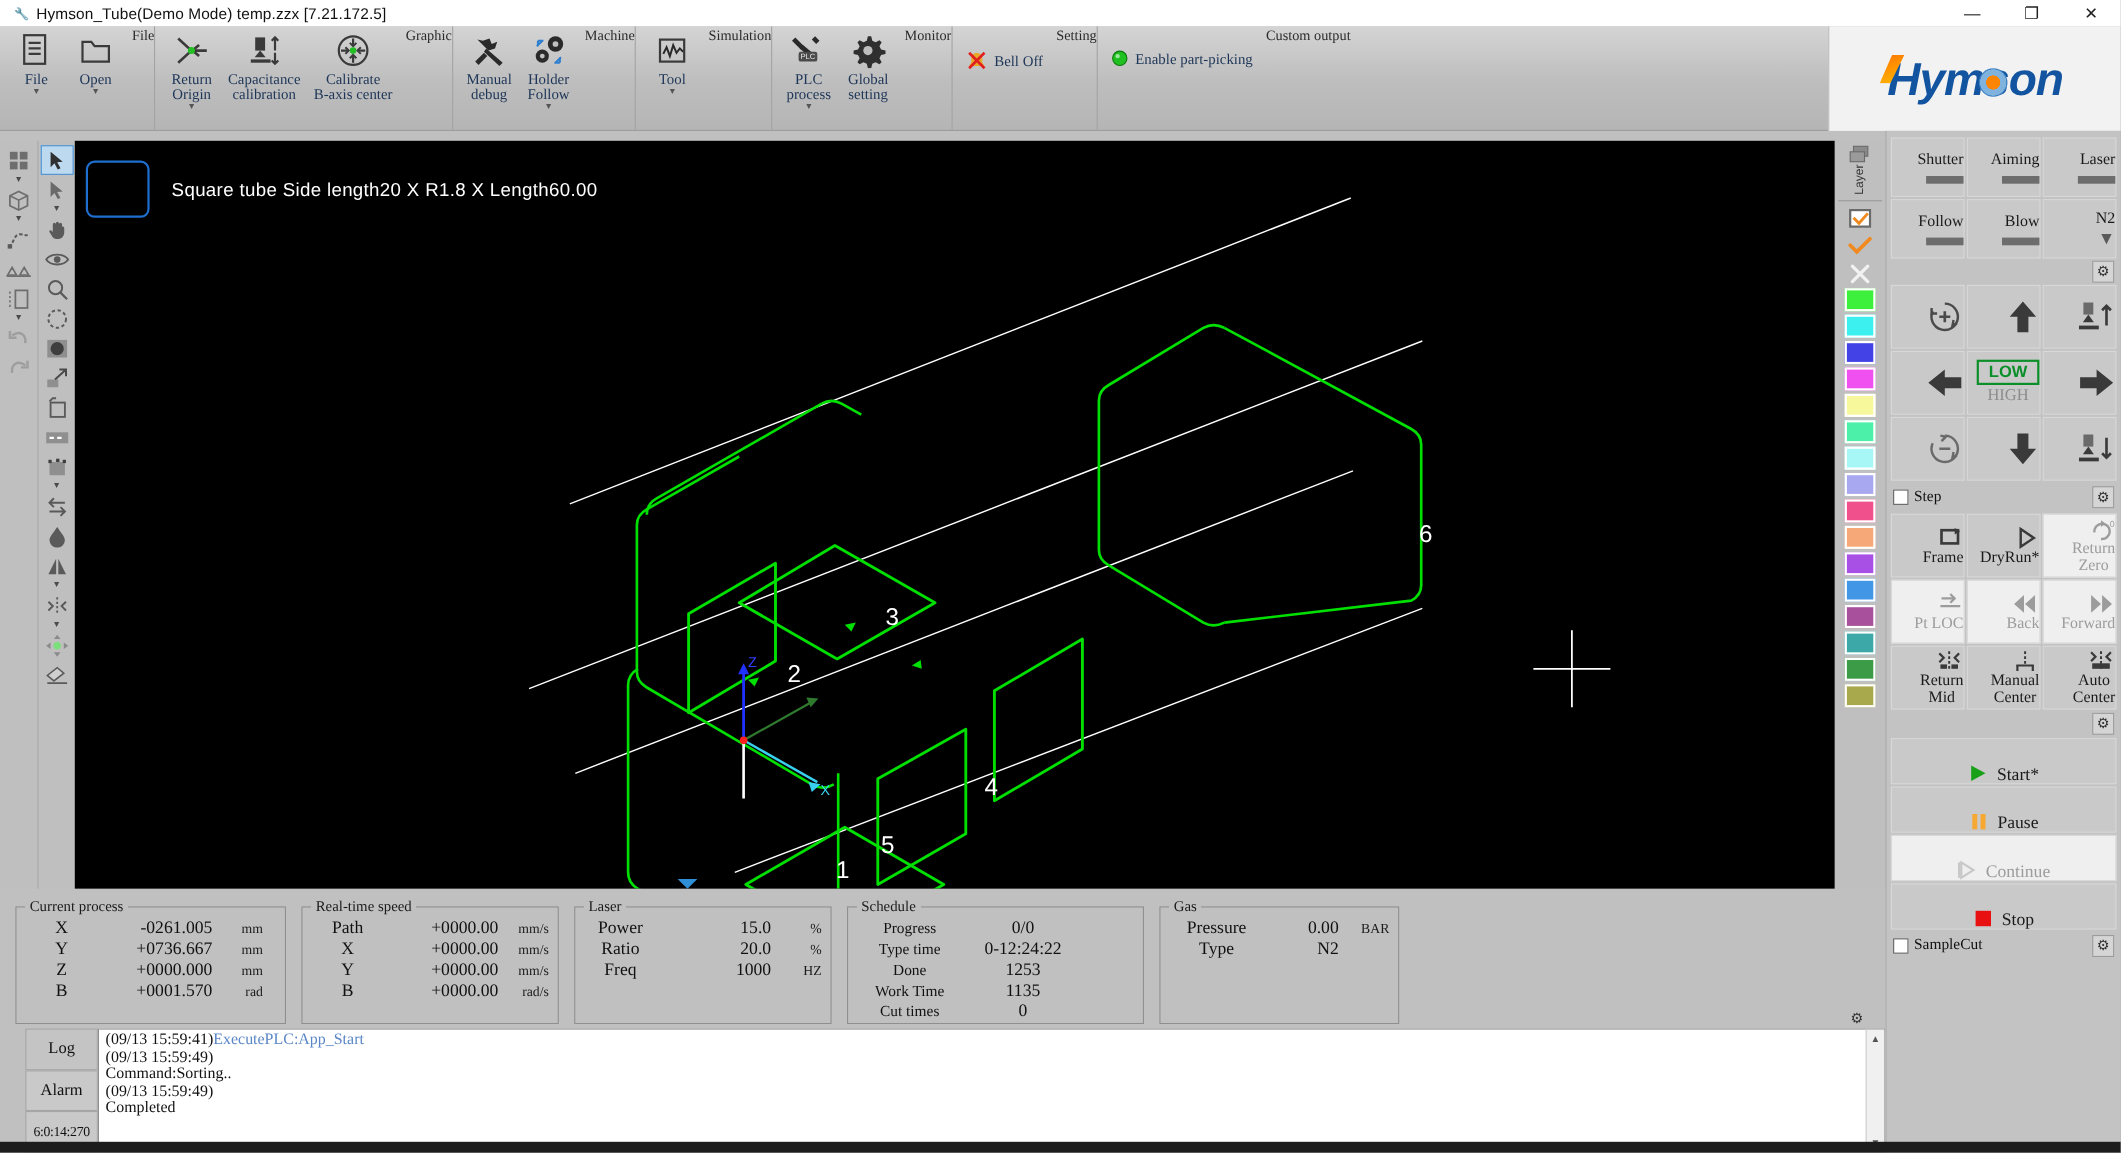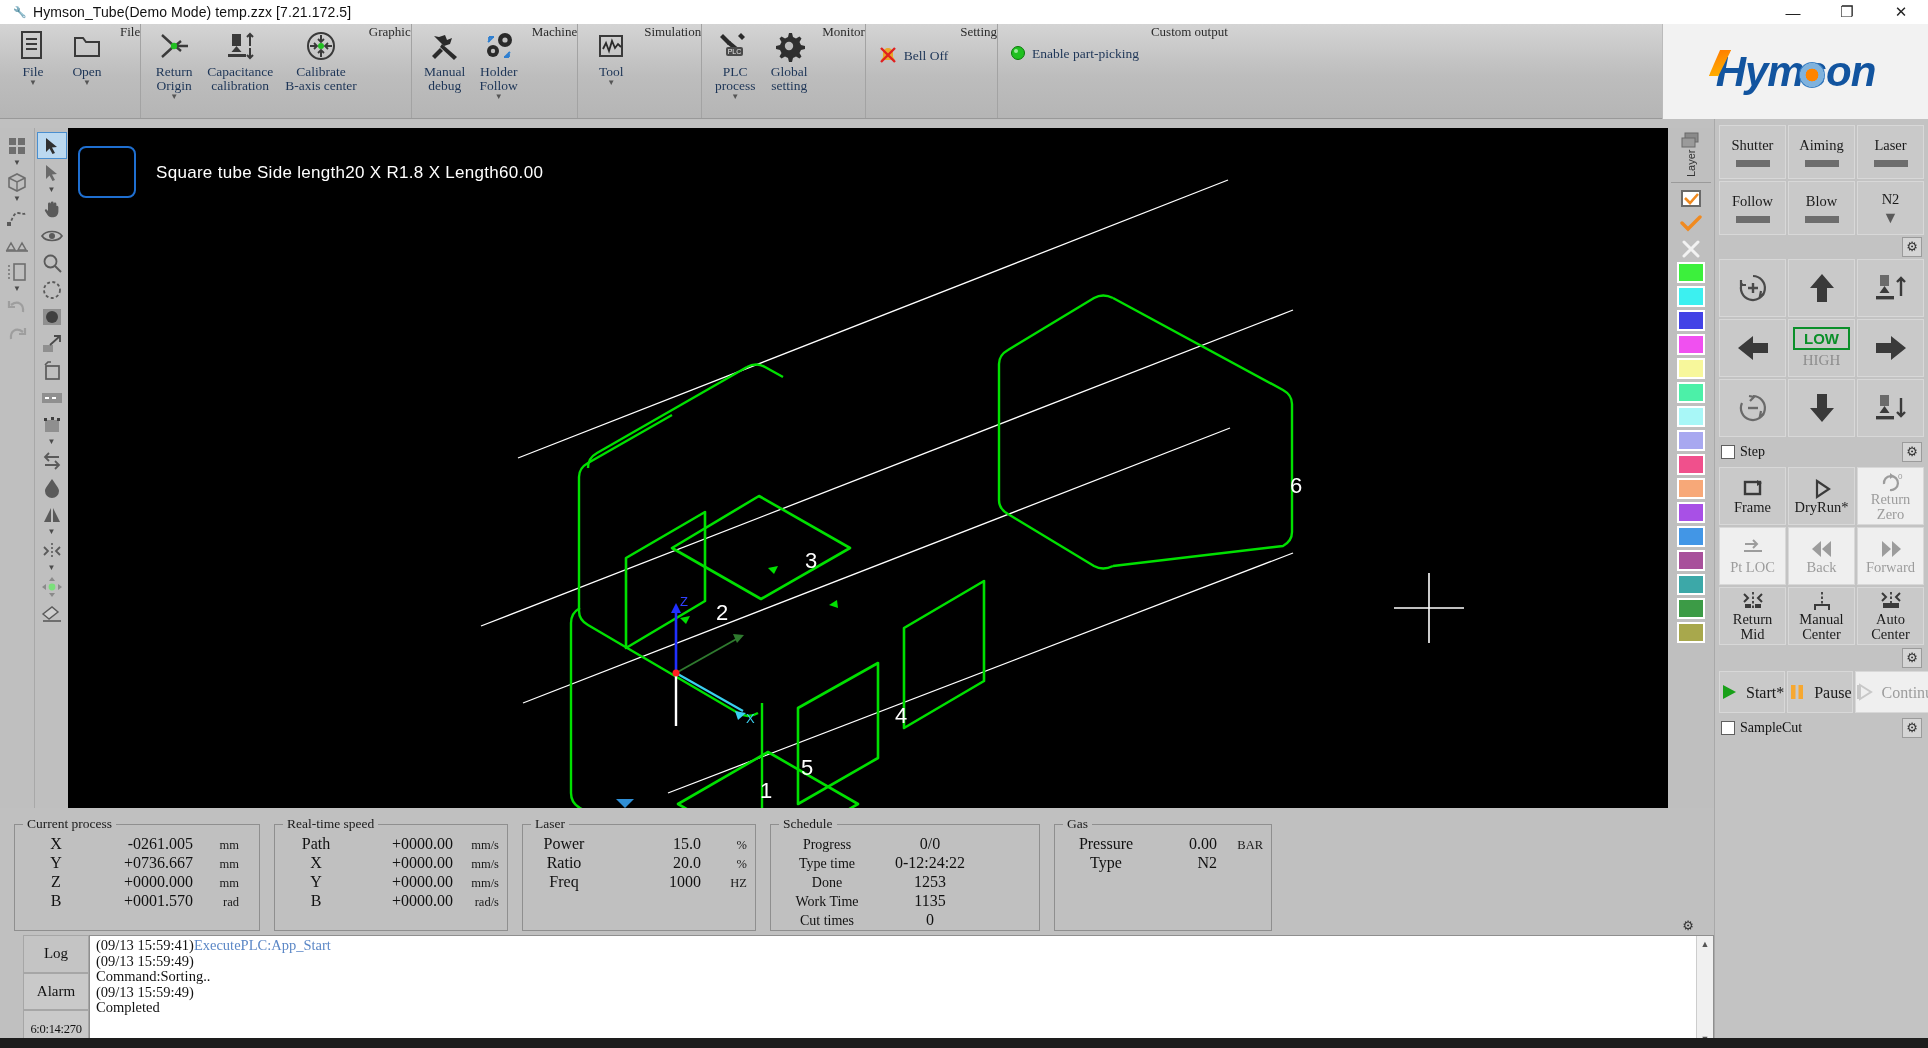--- a/index.html
+++ b/index.html
@@ -128,24 +128,24 @@
     width: 30px; height: 24px; display:flex; align-items:center; justify-content:center;
     cursor:pointer; margin-bottom:1px;
   }
 
   
   .rightpanel {
     position: absolute; left: 1714px; top: 119px; width: 214px; height: 929px;
     background: #c3c3c3; border-left: 1px solid #a9a9a9;
   }
   .grid3 { display: grid; grid-template-columns: 1fr 1fr 1fr; gap: 2px; padding: 0 4px; }
-  .grid2 { display: grid; grid-template-columns: 1fr 1fr 1fr 1fr; gap: 2px; padding: 0 4px; }
+  .grid2 { display: grid; grid-template-columns: 1fr; gap: 2px; padding: 0 4px; }
   .cell {
     background: #c9c9c9; border: 1px solid #d8d8d8; height: 54px;
-    display: flex; flex-direction: column; align-items: center; justify-content: center;
+    display: flex; flex-direction: column; align-items: flex-end; justify-content: center;
     cursor: pointer; user-select: none;
   }
   .cell .clabel {
     font-size: 14.5px; color: #1a1a1a; line-height: 15px; text-align: center;
     font-family: "Liberation Serif", serif;
   }
   .cell.disabled .clabel { color: #9c9c9c; }
   .cell.disabled { background: #efefef; }
   .bar { width: 34px; height: 7px; background: #6d6d6d; margin-top: 7px; }
   .cell-tall { height: 58px; }

